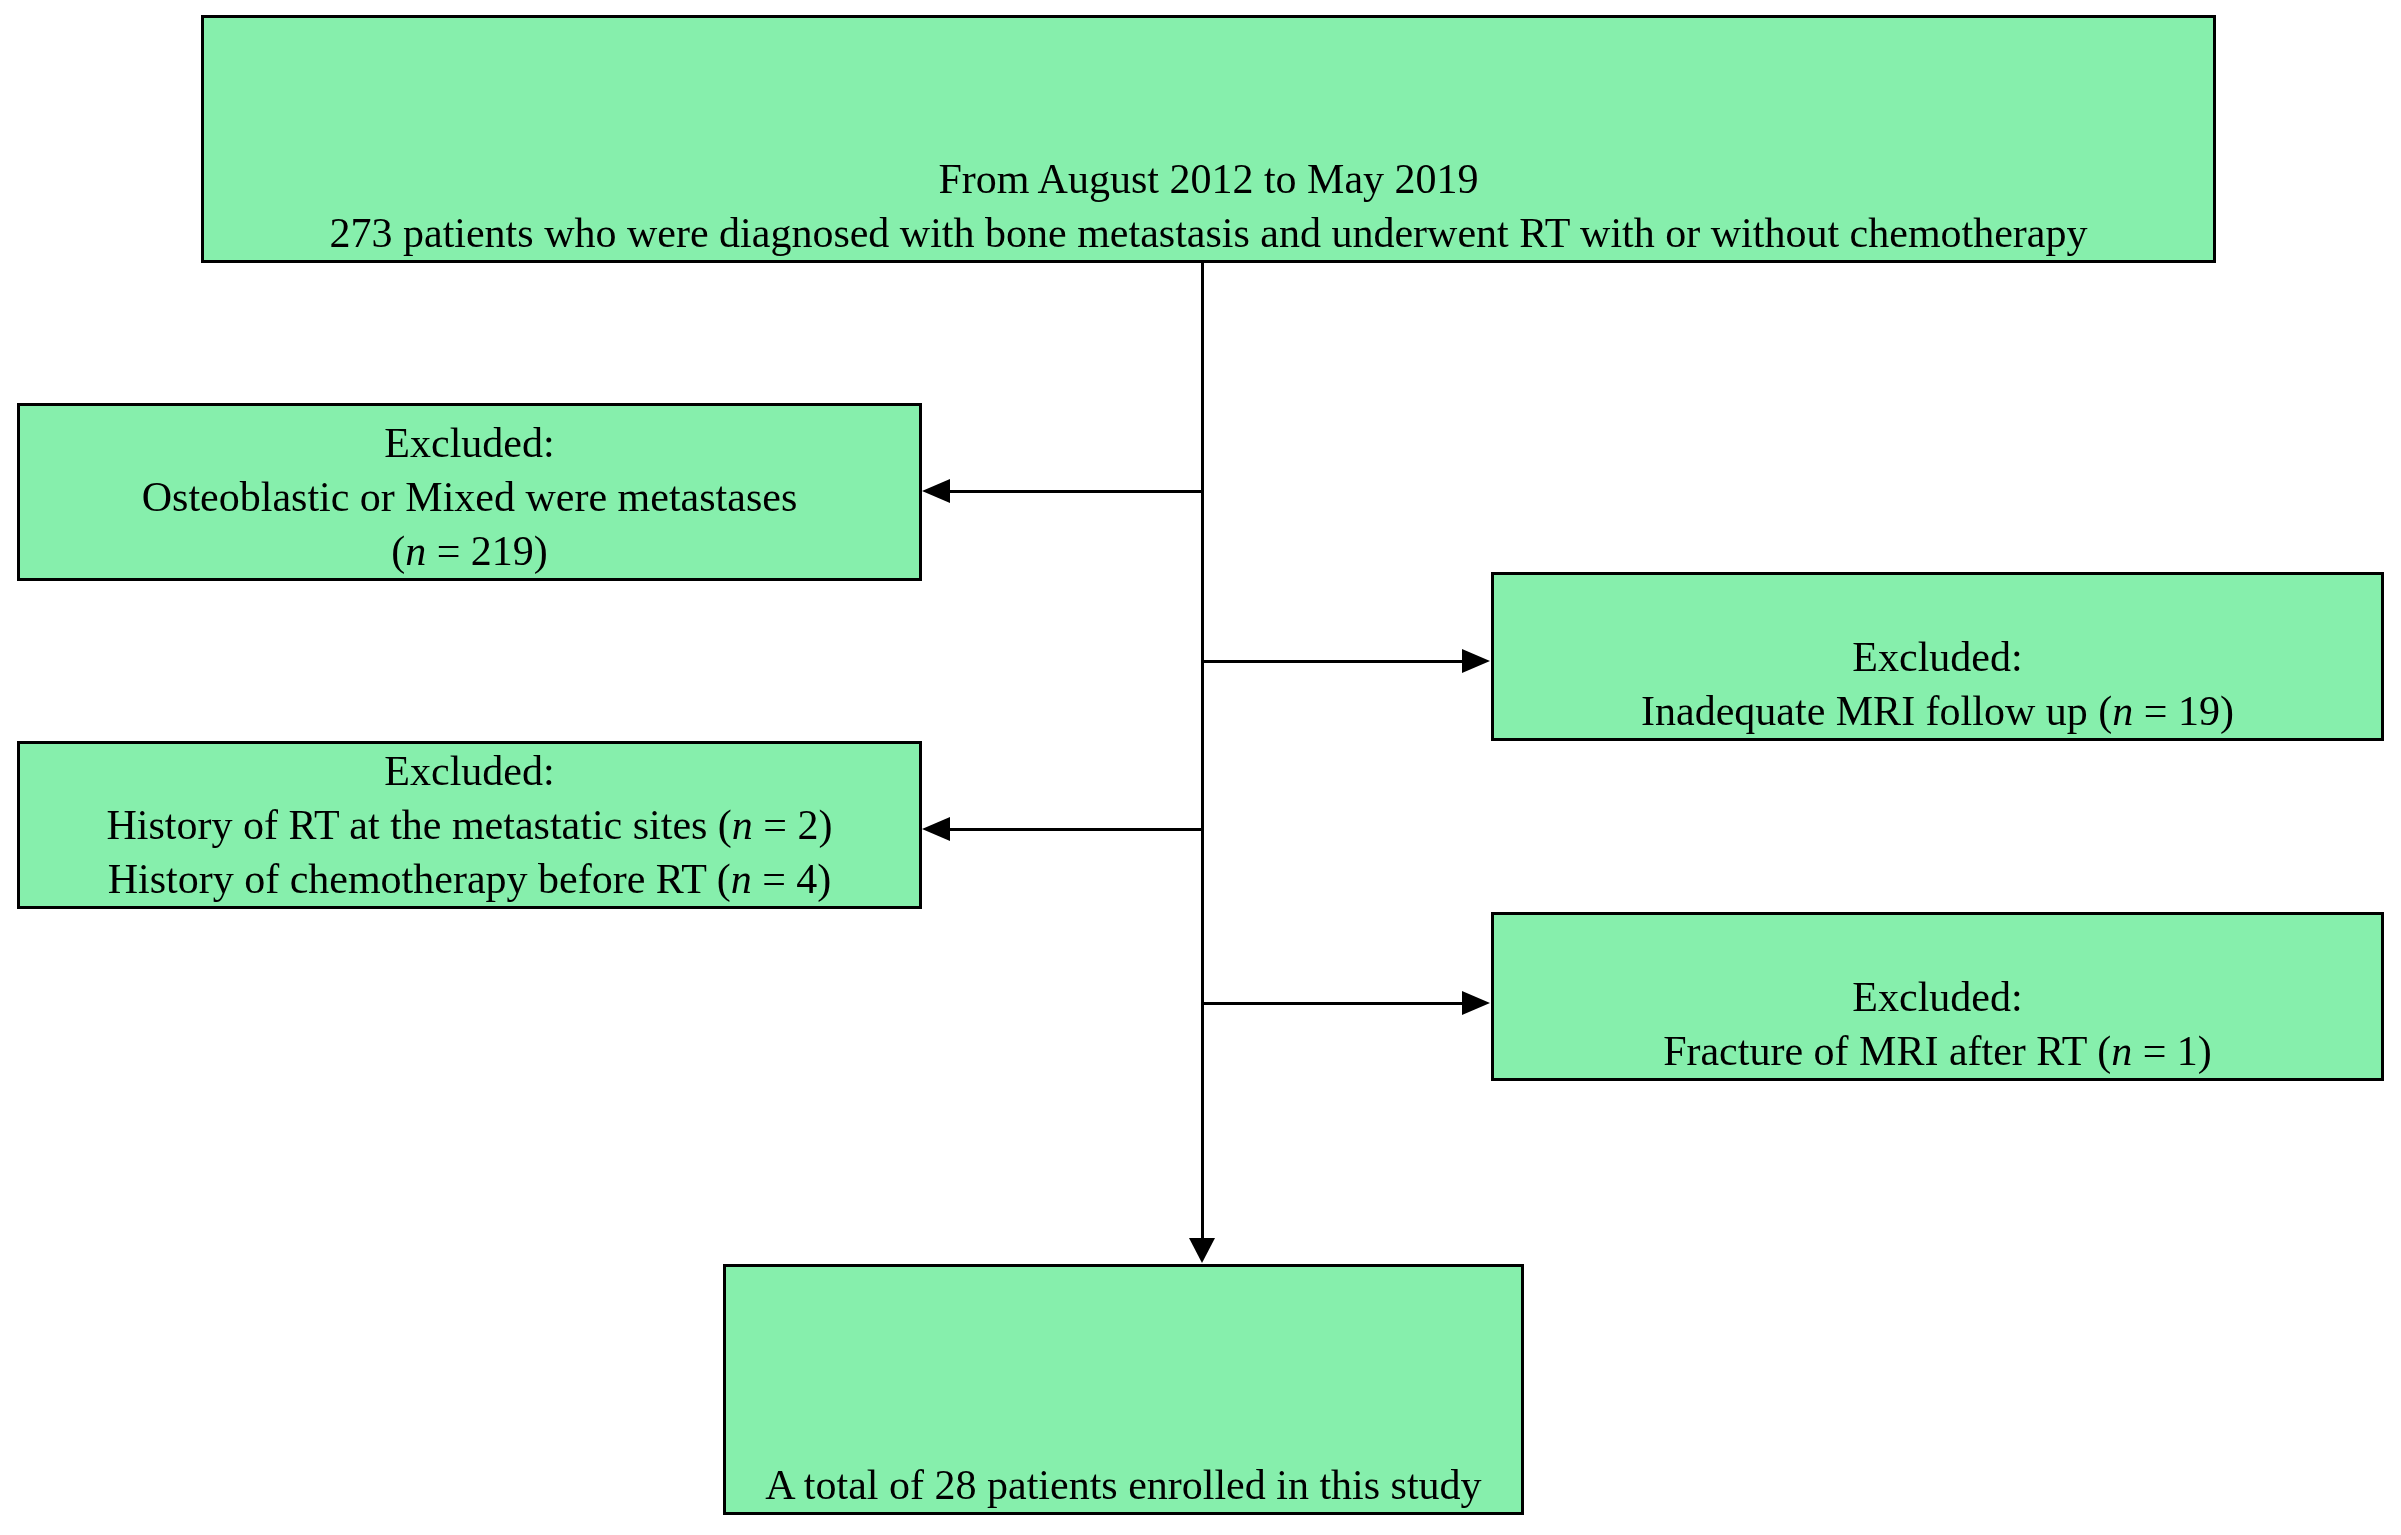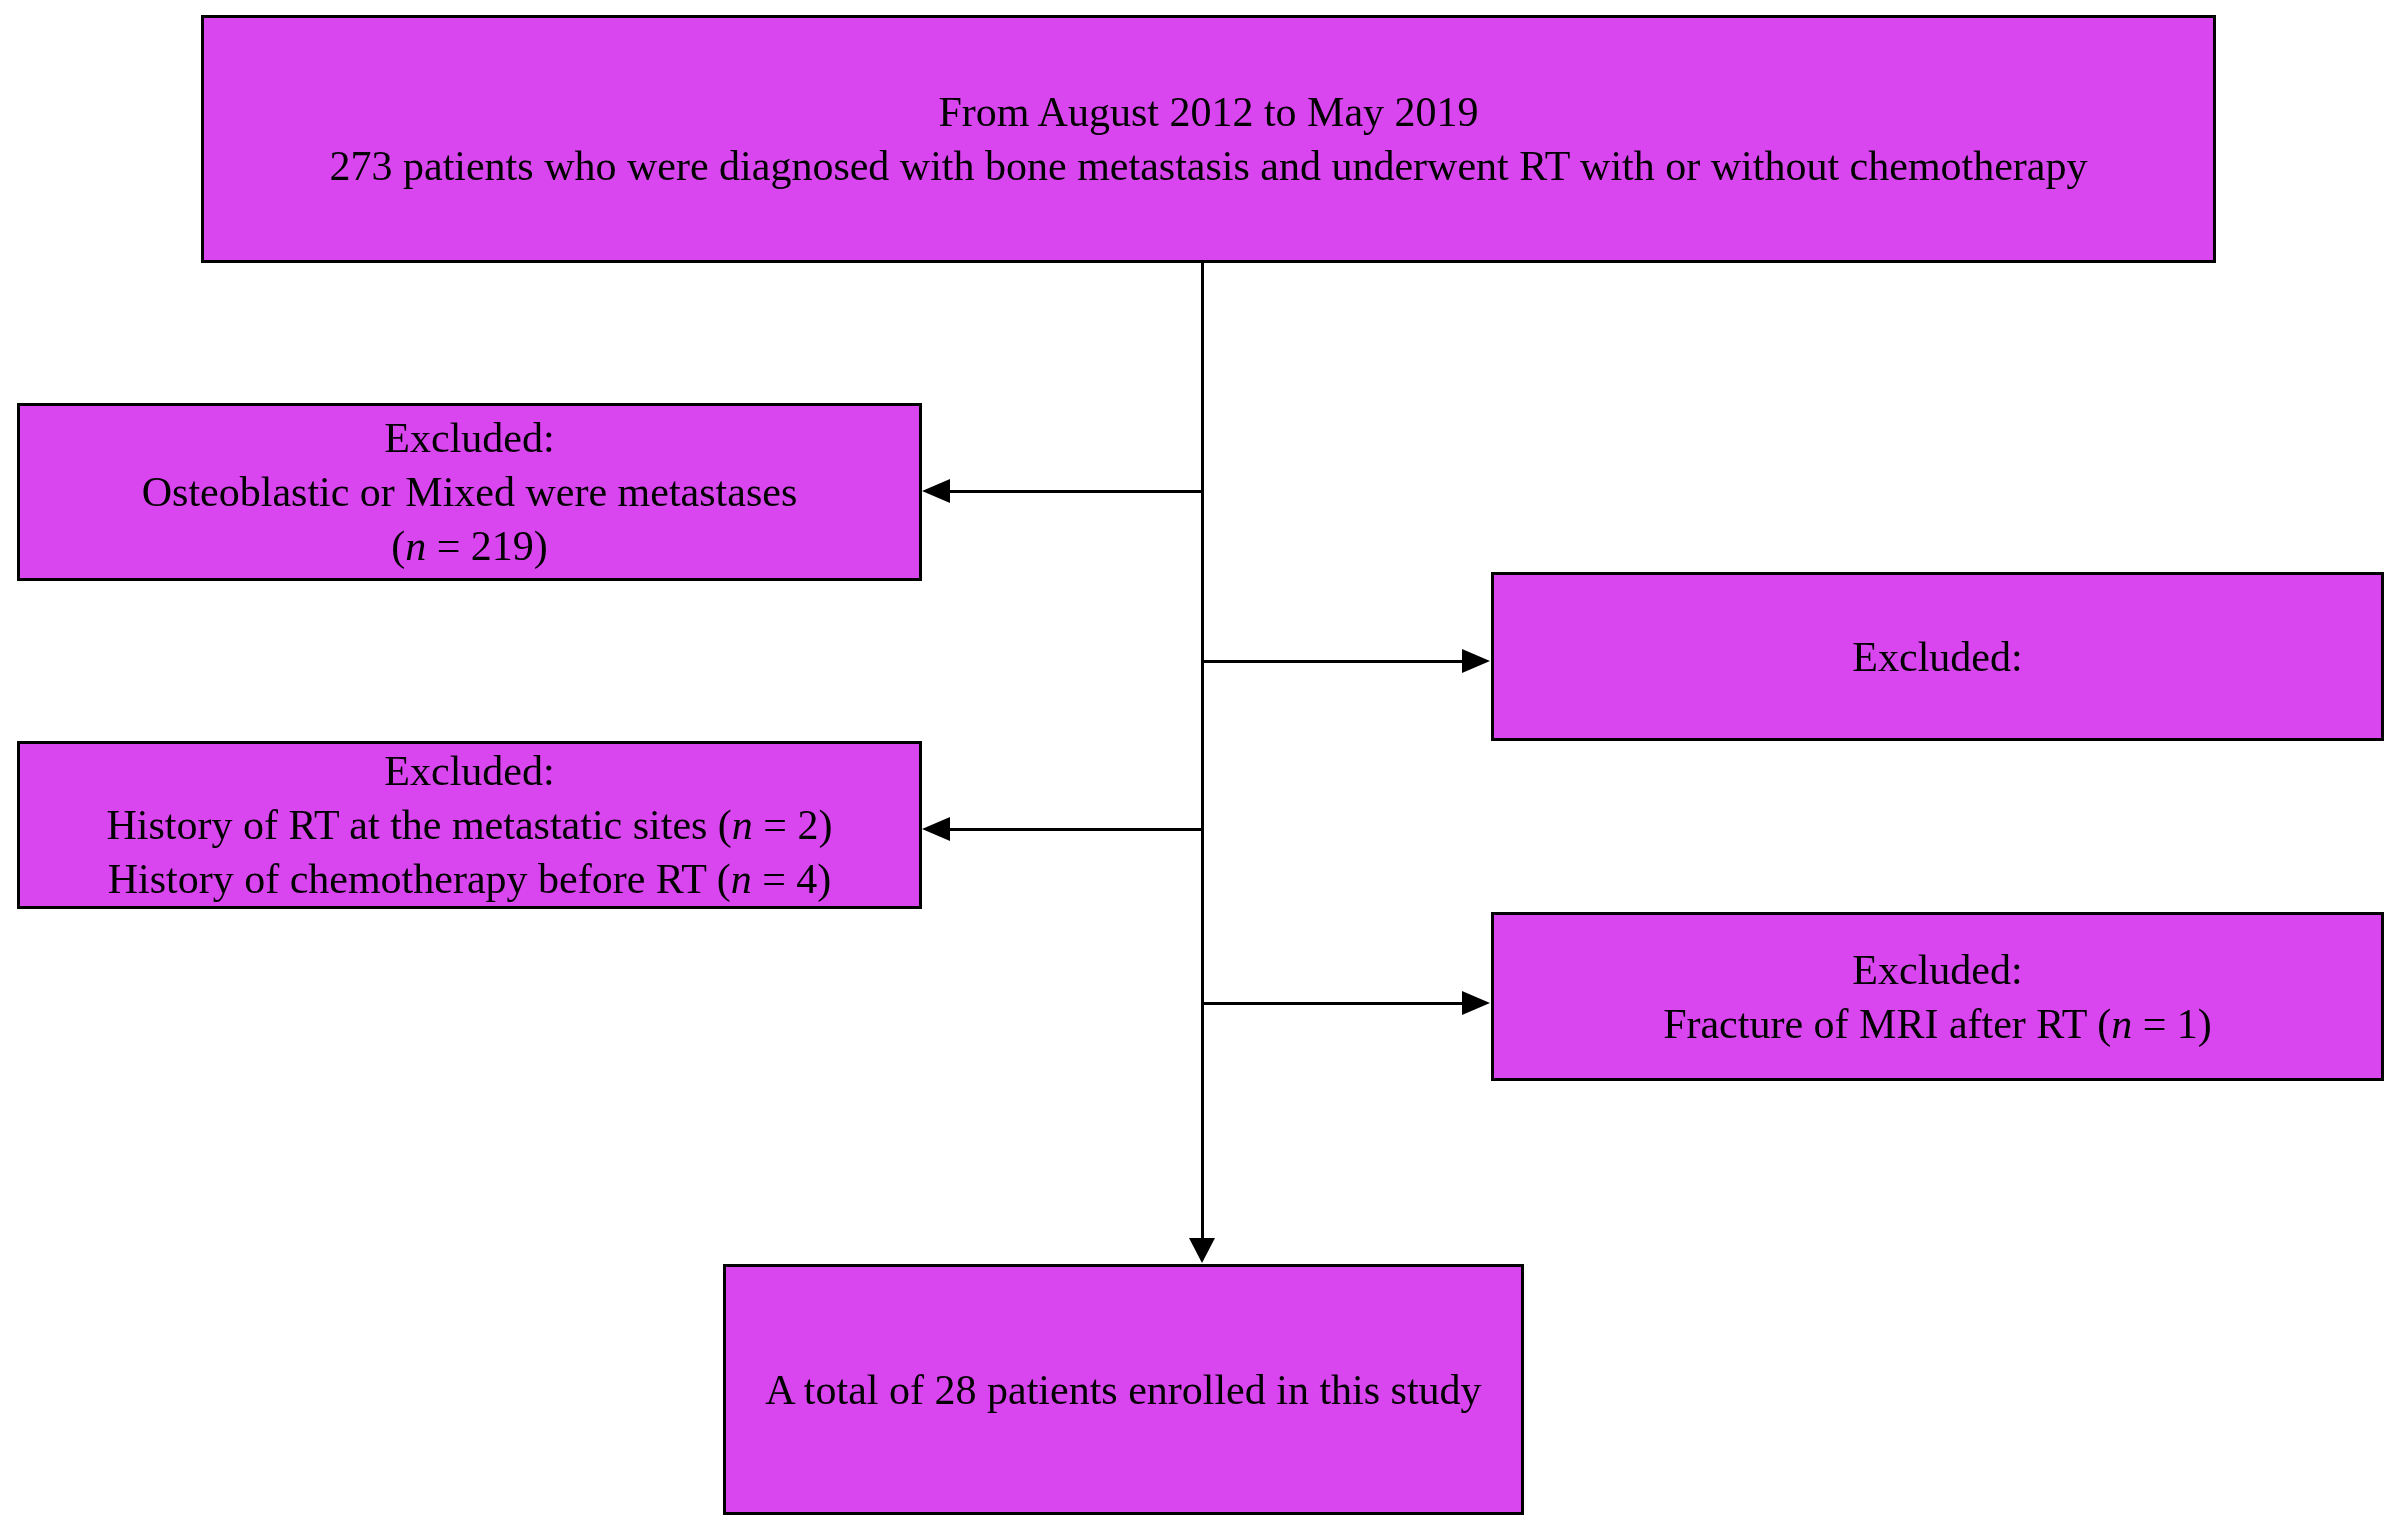--- a/index.html
+++ b/index.html
@@ -13,25 +13,25 @@
     height: 1535px;
     background: #ffffff;
     font-family: "Liberation Serif", serif;
     color: #000000;
     overflow: hidden;
   }
   .box {
     position: absolute;
     box-sizing: border-box;
     border: 3.4px solid #000000;
-    background: #d946ef;
+    background: #86efac;
     display: flex;
     flex-direction: column;
     align-items: center;
-    justify-content: center;
+    justify-content: flex-end;
     text-align: center;
     font-size: 42px;
     line-height: 54px;
   }
   .line-text {
     white-space: nowrap;
   }
   .nvar {
     font-style: italic;
   }
@@ -98,20 +98,21 @@
   <div class="box" id="box-excl-osteoblastic">
     <div class="line-text">Excluded:</div>
     <div class="line-text">Osteoblastic or Mixed were metastases</div>
     <div class="line-text"><span>(</span><span class="nvar">n</span><span> = 219)</span></div>
   </div>
 
   <div class="hline" id="branch-mri"></div>
   <div class="arrowhead right" id="arrow-mri"></div>
   <div class="box" id="box-excl-mri">
     <div class="line-text">Excluded:</div>
+    <div class="line-text"><span>Inadequate MRI follow up (</span><span class="nvar">n</span><span> = 19)</span></div>
   </div>
 
   <div class="hline" id="branch-history"></div>
   <div class="arrowhead left" id="arrow-history"></div>
   <div class="box" id="box-excl-history">
     <div class="line-text">Excluded:</div>
     <div class="line-text"><span>History of RT at the metastatic sites (</span><span class="nvar">n</span><span> = 2)</span></div>
     <div class="line-text"><span>History of  chemotherapy before RT (</span><span class="nvar">n</span><span> = 4)</span></div>
   </div>
 

